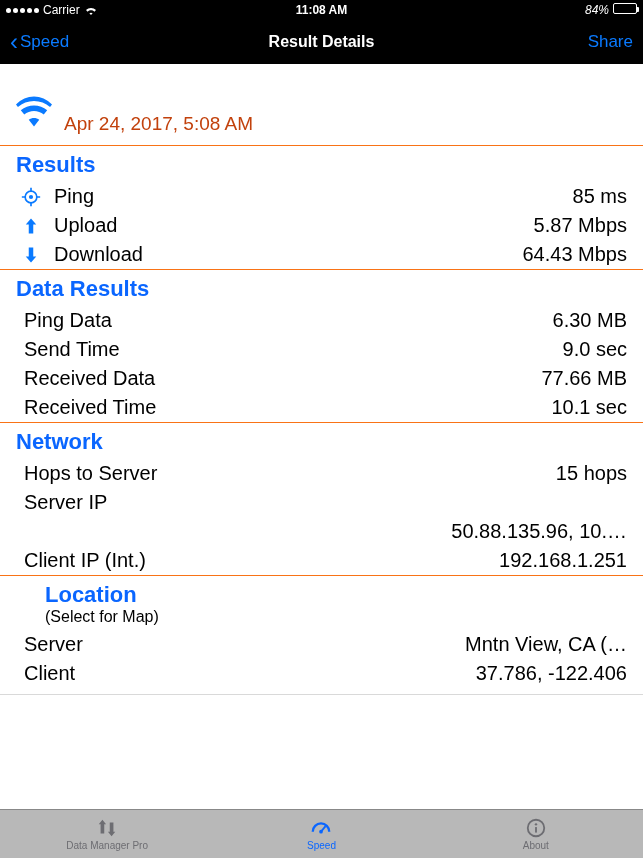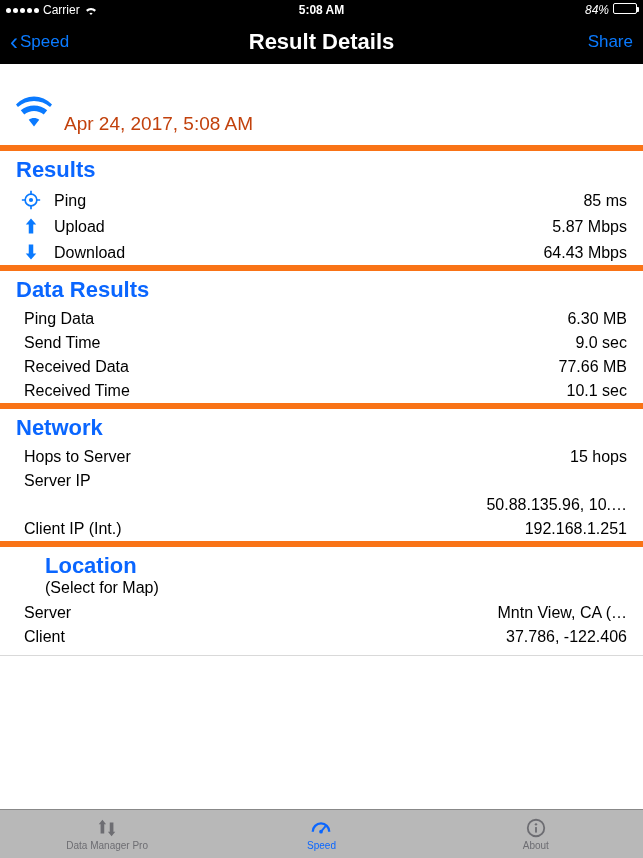--- a/index.html
+++ b/index.html
@@ -22,39 +22,39 @@
     .signal-dots span { width: 5px; height: 5px; border-radius: 50%; background: #fff; display: inline-block; }
     .battery { width: 24px; height: 11px; border: 1px solid #fff; border-radius: 2px; position: relative; }
     .battery::after { content: ""; position: absolute; right: -3px; top: 3px; width: 2px; height: 5px; background: #fff; border-radius: 0 1px 1px 0; }
     .battery-fill { background: #fff; height: 100%; width: 84%; }
     .nav-bar {
       height: 44px; background: #000; color: #fff;
       display: flex; align-items: center; justify-content: space-between;
       padding: 0 10px; position: relative;
     }
     .nav-left, .nav-right { color: #0a7aff; font-size: 17px; display: flex; align-items: center; gap: 2px; }
-    .nav-title { position: absolute; left: 50%; transform: translateX(-50%); font-size: 22px; font-weight: 600; color: #fff; }
+    .nav-title { position: absolute; left: 50%; transform: translateX(-50%); font-size: 16px; font-weight: 600; color: #fff; }
     .chev-left { font-size: 24px; line-height: 1; font-weight: 400; }
     .content { flex: 1; overflow: hidden; }
     .wifi-row { display: flex; align-items: flex-end; gap: 12px; padding: 14px 16px 10px 16px; }
     .wifi-icon svg { width: 36px; height: 36px; }
     .timestamp { color: #c2410c; font-size: 19px; margin-top: 35px; }
     .section-header {
       color: #0a66ff; font-size: 22px; font-weight: 600;
       padding: 6px 16px 4px 16px;
-      border-top: 6px solid #f97316;
+      border-top: 1px solid #f97316;
     }
     .section-header.with-right {
       display: flex; justify-content: space-between; align-items: baseline; flex-direction: column;
     }
     .section-hint { color: #000; font-size: 16px; font-weight: 400; margin-left: 29px; }
     .row {
-      display: flex; align-items: flex-end;
+      display: flex; align-items: center;
       padding: 3px 16px 3px 24px;
-      font-size: 16px; color: #000;
+      font-size: 20px; color: #000;
     }
     .row-icon { width: 26px; display: flex; justify-content: center; margin-right: 10px; margin-left: -6px; }
     .row-label { flex: 0 0 auto; }
     .row-value { margin-left: auto; text-align: right; font-weight: 400; white-space: nowrap; }
     .section-sep { border-top: 1px solid #d9d9d9; }
     .tab-bar {
       height: 49px; background: #b8b8b8;
       border-top: 1px solid #888;
       display: flex;
     }
@@ -76,21 +76,21 @@
         <span></span>
         <span></span>
         <span></span>
         <span></span>
       </span>
     <span>Carrier</span>
     <svg width="14" height="10" viewBox="0 0 24 18">
         <path d="M12 18l-3-3c1.7-1.7 4.3-1.7 6 0l-3 3zm-6-6l-3-3c5-5 13-5 18 0l-3 3c-3.3-3.3-8.7-3.3-12 0z" fill="#fff"></path>
       </svg>
   </div>
-  <div class="status-center">5:08 AM</div>
+  <div class="status-center">11:08 AM</div>
   <div class="status-right">
     <span>84%</span>
     <span class="battery"><span class="battery-fill"></span></span>
   </div>
 </div>
 
 <div class="nav-bar">
   <div class="nav-left">
     <span class="chev-left">‹</span>
     <span>Speed</span>

